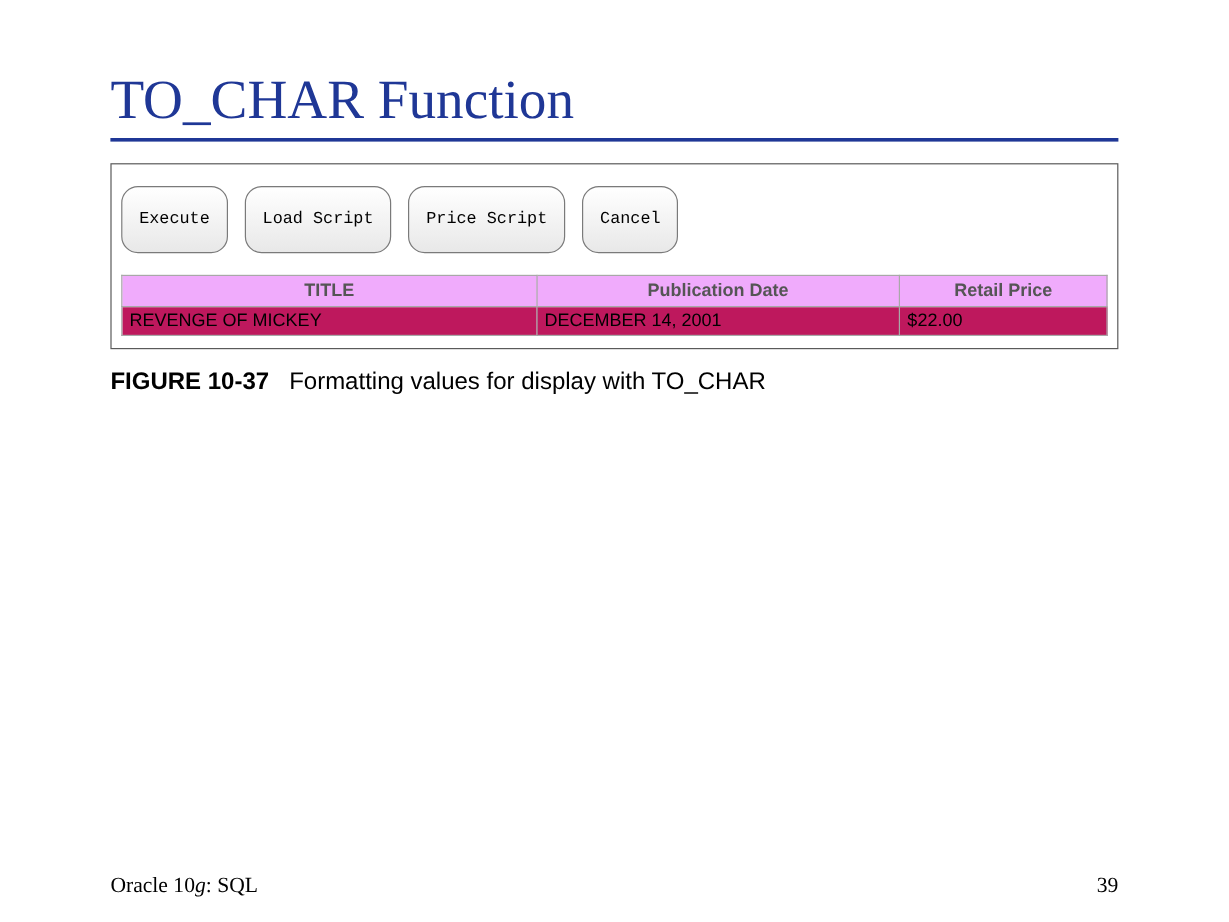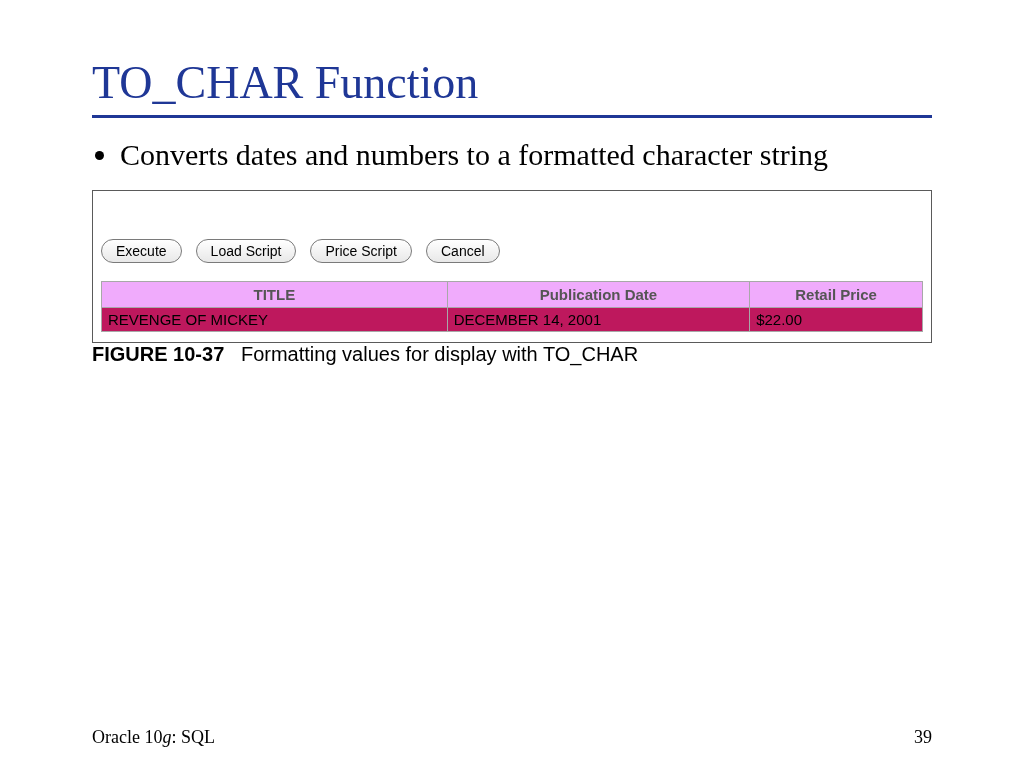--- a/index.html
+++ b/index.html
@@ -78,28 +78,27 @@
     border-right: 5px solid transparent;
     border-top: 7px solid #555;
     margin-bottom: 4px;
   }
   .btn-row {
     margin-top: 10px;
     display: flex;
     gap: 14px;
   }
   .pill-btn {
-    font-family: Liberation Sans, sans-serif;
+    font-family: Liberation Mono, monospace;
     font-size: 14px;
-    padding: 3px 14px;
+    padding: 19px 14px;
     border: 1px solid #7a7a7a;
     border-radius: 14px;
     background: linear-gradient(#ffffff, #e8e8e8);
     color: #000;
-    margin-top: 30px;
   }
   .result-table {
     margin-top: 18px;
     width: 100%;
     border-collapse: collapse;
     font-family: Verdana, Arial, sans-serif;
     font-size: 15px;
   }
   .result-table th {
     background: #f0abfc;
@@ -116,21 +115,21 @@
     text-align: left;
   }
   .result-table th:nth-child(1),
   .result-table td:nth-child(1){ width:40%; }
   .result-table th:nth-child(2),
   .result-table td:nth-child(2){ width:35%; }
   .result-table th:nth-child(3),
   .result-table td:nth-child(3){ width:20%; }
 
   .figure-caption {
-    margin-top: 0;
+    margin-top: 16px;
     font-family: Arial, Helvetica, sans-serif;
     font-size: 20px;
     color: #000;
   }
   .figure-label { font-weight: bold; }
   .footer-left {
     position: absolute;
     left: 92px;
     bottom: 20px;
     font-size: 18px;
@@ -145,23 +144,20 @@
     font-family: "Times New Roman", serif;
   }
 </style>
 </head>
 <body>
 
 <div class="slide">
   <h1 class="title">TO_CHAR Function</h1>
   <div class="title-underline"></div>
 
-  <ul class="bullet">
-    <li>Converts dates and numbers to a formatted character string</li>
-  </ul>
 
   <div class="sql-panel">
 
     <div class="btn-row">
       <button class="pill-btn">Execute</button>
       <button class="pill-btn">Load Script</button>
       <button class="pill-btn">Price Script</button>
       <button class="pill-btn">Cancel</button>
     </div>
 

